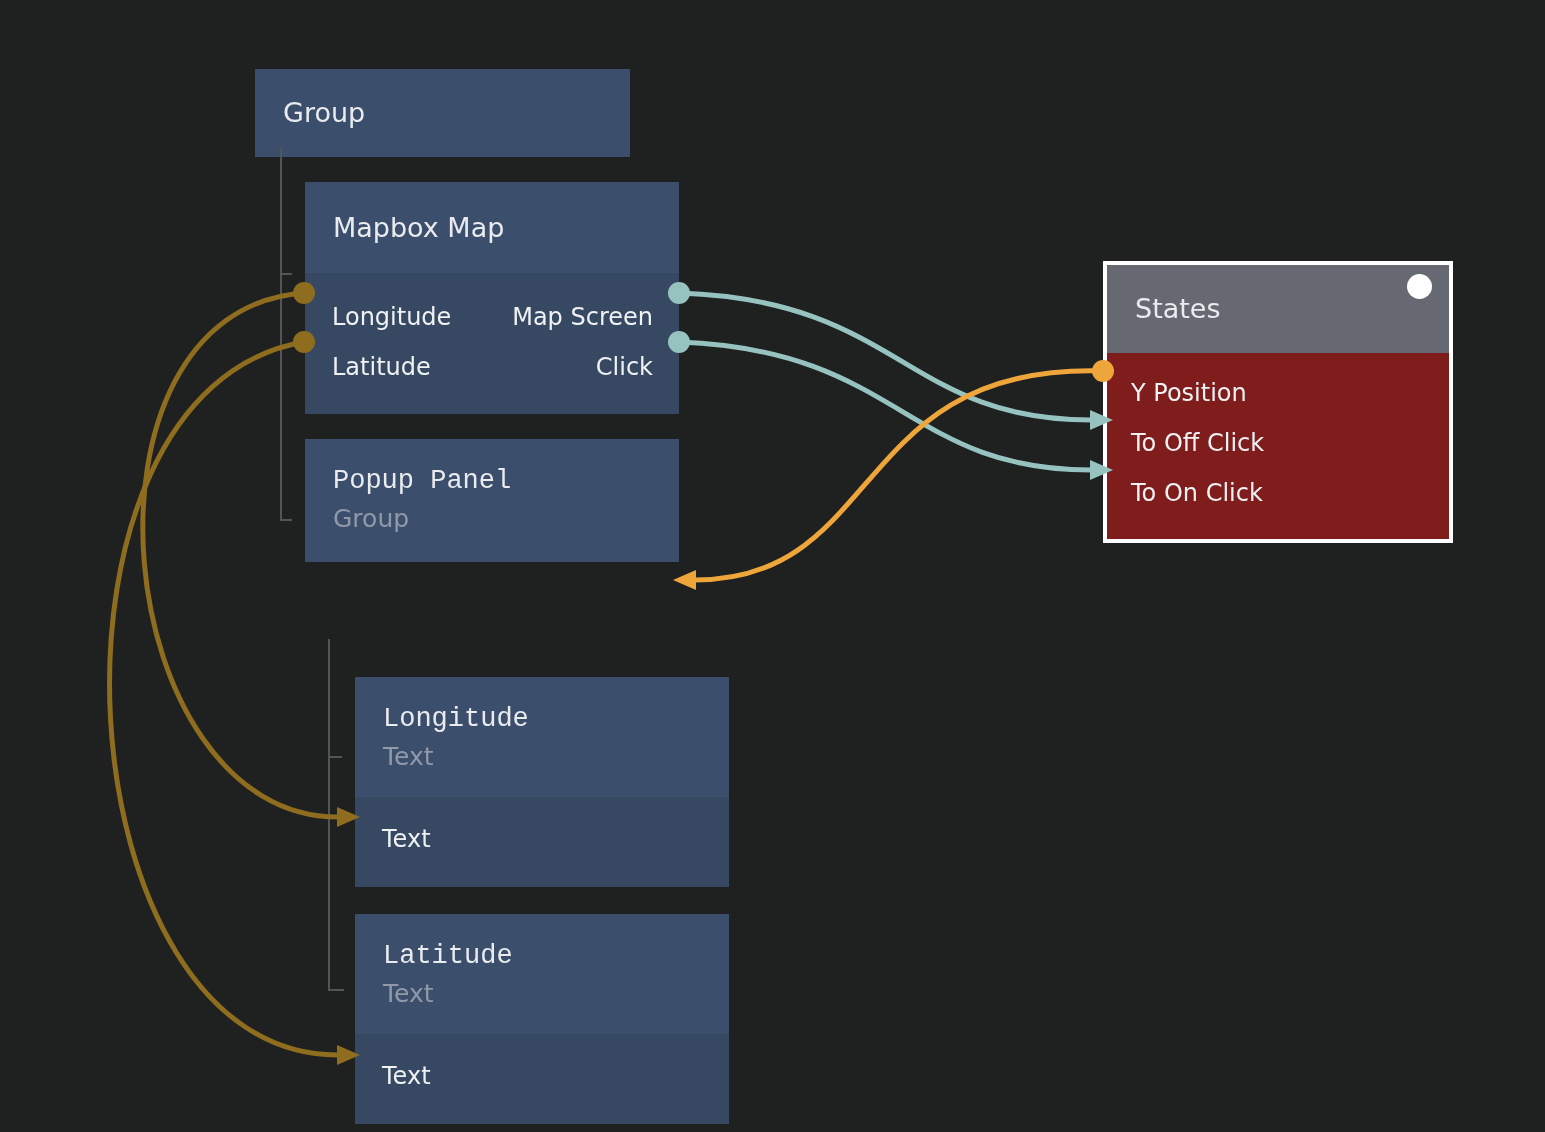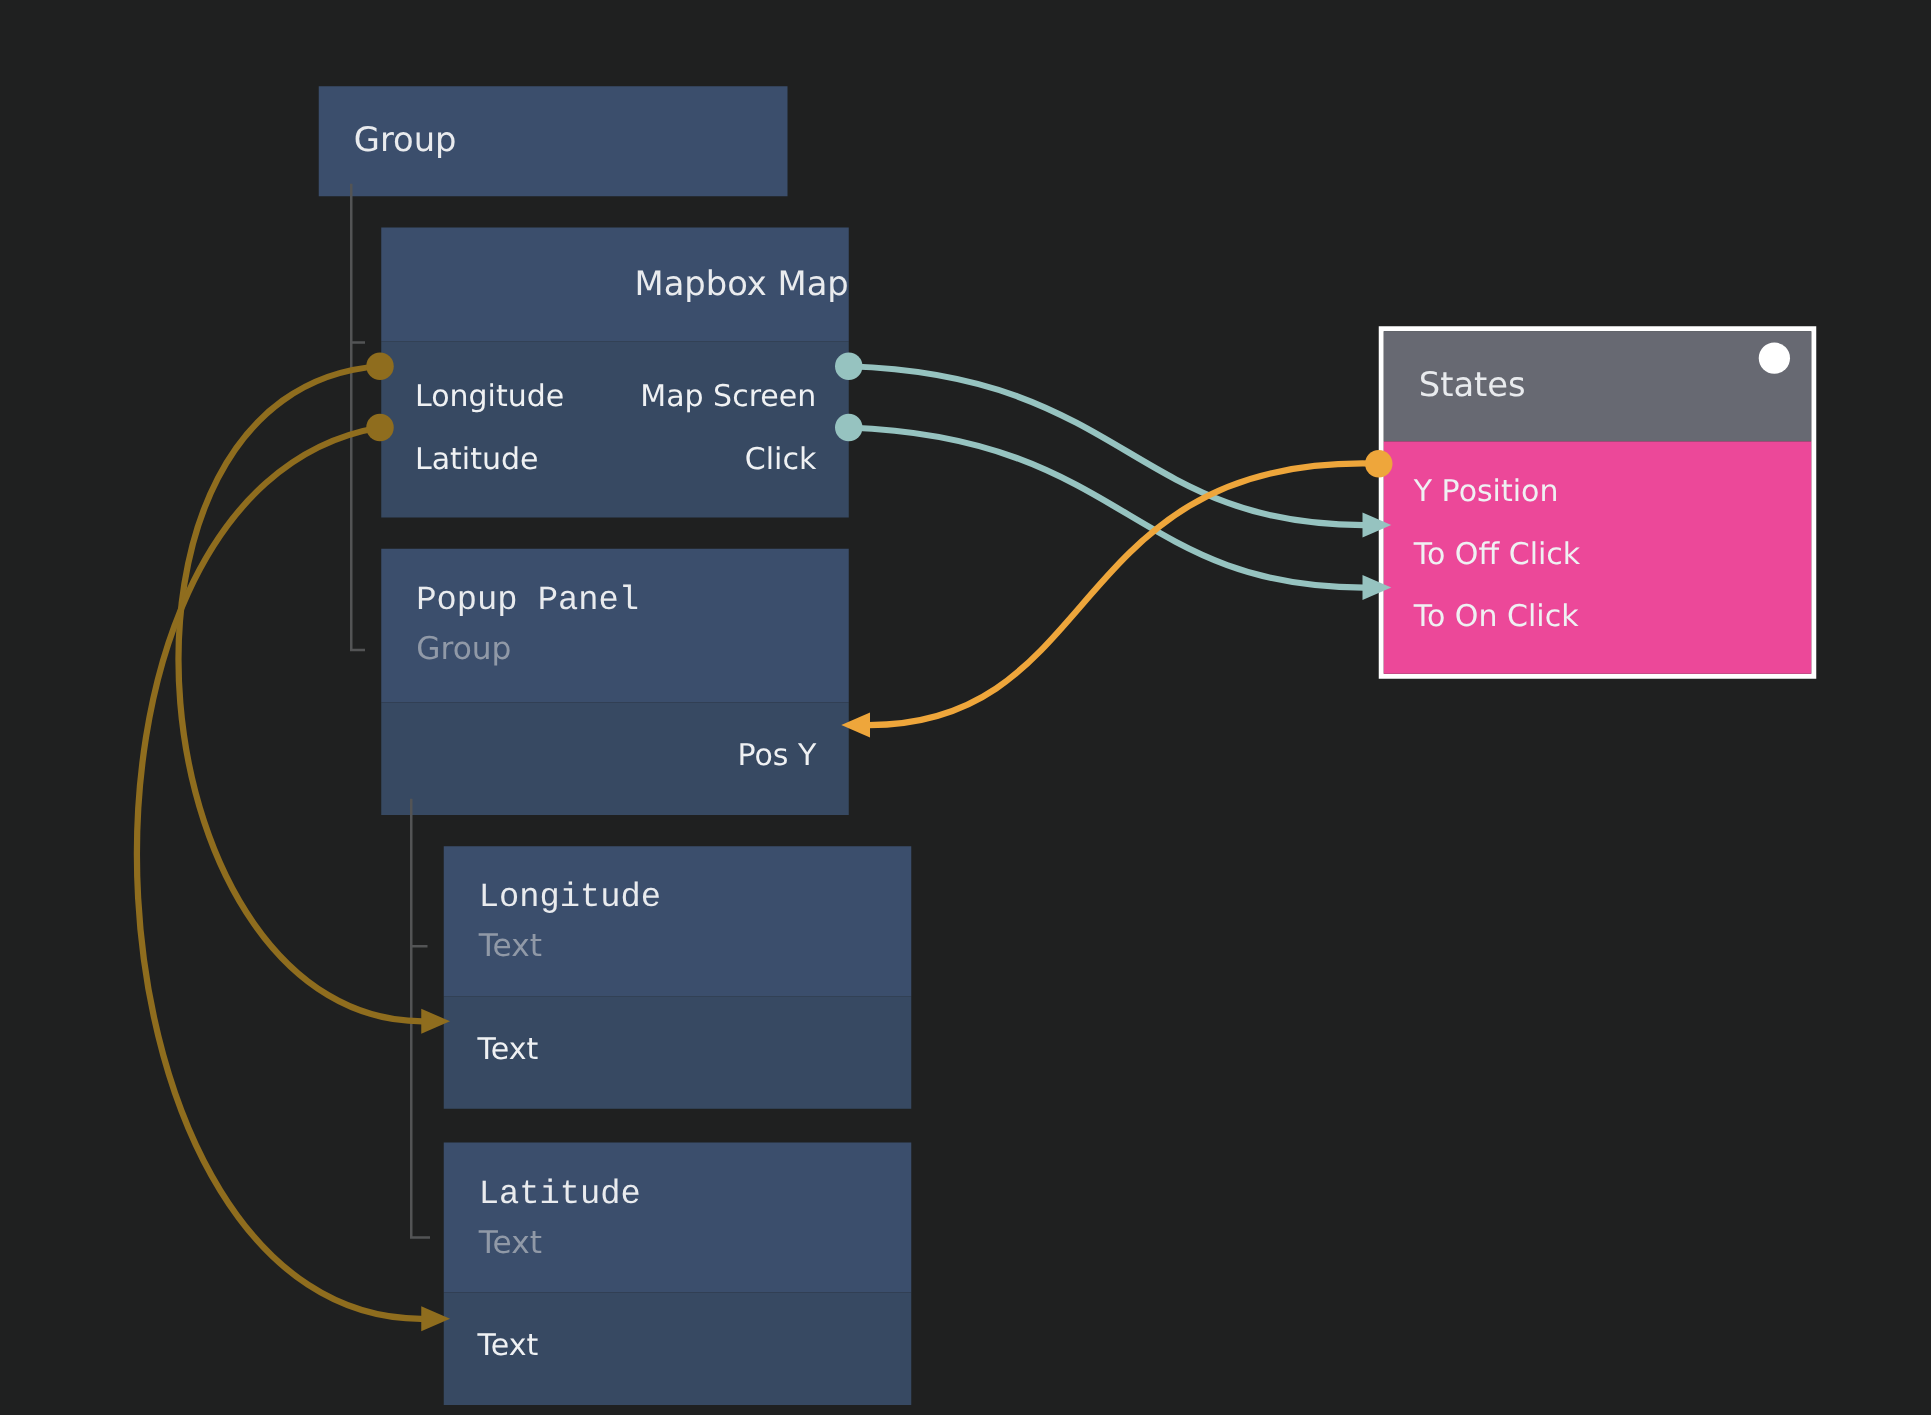--- a/index.html
+++ b/index.html
@@ -14,42 +14,42 @@
   .title{color:#E9EBEE;font-size:27px;padding-left:28px;white-space:nowrap;}
   .subtitle{color:#9099A7;font-size:25px;padding-left:28px;white-space:nowrap;}
   .prow{display:flex;justify-content:space-between;align-items:center;
         height:50px;color:#EFF1F3;font-size:24px;}
   .prow .pl{padding-left:27px;}
   .prow .pr{margin-left:auto;padding-right:26px;}
   
   .n-group{left:255px;top:45px;width:375px;height:88px;background:#3B4E6C;}
   .n-group .title{line-height:88px;}
   
-  .n-mapbox{left:305px;top:158px;width:374px;text-align:right;}
+  .n-mapbox{left:305px;top:158px;width:374px;}
   .n-mapbox .hdr{height:91px;}
   .n-mapbox .title{line-height:91px;}
   .n-mapbox .bod{height:141px;padding-top:19px;box-sizing:border-box;}
   
   .n-popup{left:305px;top:415px;width:374px;}
   .hdr2{padding-top:22px;box-sizing:border-box;}
   .hdr2 .title{line-height:40px;font-family:Liberation Mono, monospace;}
   .hdr2 .subtitle{line-height:36px;}
   .n-popup .hdr{height:123px;}
   .n-popup .bod{height:90px;padding-top:17px;box-sizing:border-box;}
   
   .n-longitude{left:355px;top:653px;width:374px;}
   .n-latitude{left:355px;top:890px;width:374px;}
   .n-longitude .hdr,.n-latitude .hdr{height:120px;}
   .n-longitude .bod,.n-latitude .bod{height:90px;padding-top:17px;box-sizing:border-box;}
   
   .n-states{left:1103px;top:237px;width:350px;height:282px;
             border:4px solid #FFFFFF;box-sizing:border-box;}
   .n-states .hdr{background:#676972;height:88px;position:relative;}
   .n-states .title{line-height:88px;}
-  .n-states .bod{background:#ec4899;height:186px;padding-top:15px;box-sizing:border-box;}
+  .n-states .bod{background:#7f1d1d;height:186px;padding-top:15px;box-sizing:border-box;}
   .n-states .prow .pl{padding-left:24px;}
   .sel-dot{position:absolute;top:9px;right:17px;width:25px;height:25px;
            border-radius:50%;background:#FFFFFF;}
   
   .wires{position:absolute;left:0;top:0;z-index:5;pointer-events:none;}
 </style>
 </head>
 <body>
 
 <div class="canvas">
@@ -71,25 +71,20 @@
         <span class="pl">Latitude</span>
         <span class="pr">Click</span>
       </div>
     </div>
   </div>
 
   <div class="node n-popup">
     <div class="hdr hdr2">
       <div class="title">Popup Panel</div>
       <div class="subtitle">Group</div>
-    </div>
-    <div class="bod">
-      <div class="prow">
-        <span class="pr">Pos Y</span>
-      </div>
     </div>
   </div>
 
   <div class="node n-longitude">
     <div class="hdr hdr2">
       <div class="title">Longitude</div>
       <div class="subtitle">Text</div>
     </div>
     <div class="bod">
       <div class="prow">

